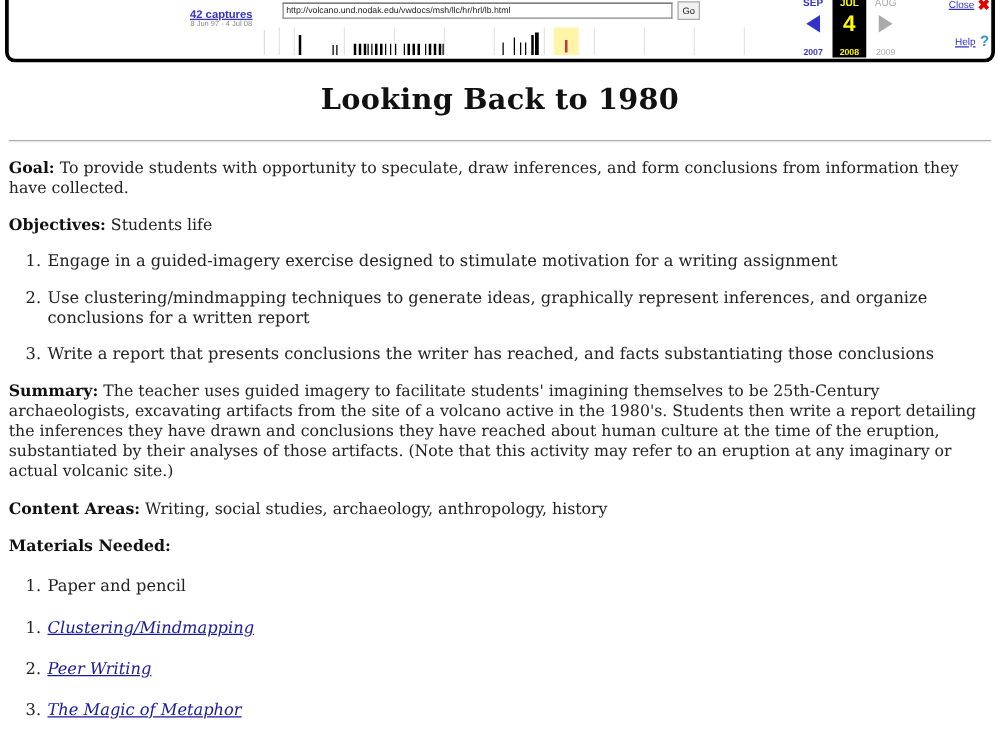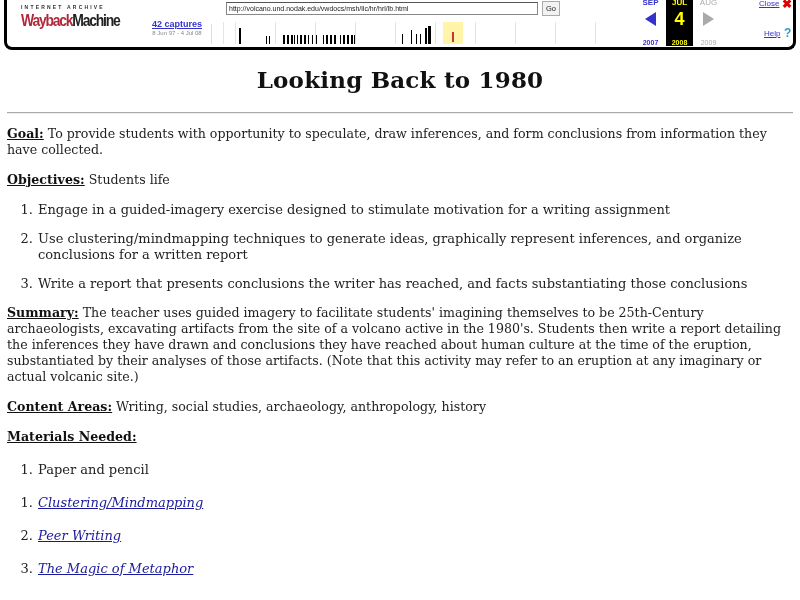--- a/index.html
+++ b/index.html
@@ -6,21 +6,21 @@
   html, body { margin: 0; padding: 0; background: #fff; }
   body { width: 800px; height: 600px; overflow: hidden; position: relative; font-family: "DejaVu Serif", serif; color: #222; }
 
   
   #wm-toolbar { position: absolute; left: 4px; top: -4px; width: 792px; height: 54px; border: 3px solid #000; border-top: none; border-radius: 0 0 8px 8px; background: #fff; font-family: "Liberation Sans", sans-serif; }
   .wm-logo { position: absolute; left: 14px; top: 8px; width: 90px; height: 36px; }
   .wm-logo .ia { font-size: 5px; letter-spacing: 2.2px; color: #333; font-weight: bold; white-space: nowrap; }
   .wm-logo .wb { margin-top: 2px; font-family: "Liberation Sans", sans-serif; font-weight: bold; font-size: 17px; letter-spacing: -1.5px; transform: scaleX(0.82); transform-origin: left; white-space: nowrap; line-height: 18px; }
   .wm-logo .wb .way { color: #b0283a; }
   .wm-logo .wb .mach { color: #222; }
-  .wm-captures { position: absolute; left: 136px; top: 23px; width: 68px; text-align: center; }
+  .wm-captures { position: absolute; left: 136px; top: 10px; width: 68px; text-align: center; }
   .wm-captures a { font-size: 9px; color: #33c; font-weight: bold; text-decoration: underline; display: block; }
   .wm-captures .range { font-size: 6px; color: #888; margin-top: 1px; white-space: nowrap; }
   .wm-sep { position: absolute; left: 204px; top: 28px; width: 1px; height: 20px; background: #ddd; }
   .wm-url { position: absolute; left: 219px; top: 6px; width: 312px; height: 13px; border: 1px solid #888; border-top-color: #555; font-size: 7px; line-height: 11px; padding-left: 2px; color: #222; white-space: nowrap; overflow: hidden; background: #fff; font-family: "Liberation Sans", sans-serif; }
   .wm-go { position: absolute; left: 535px; top: 5px; width: 18px; height: 15px; border: 1px solid #aaa; background: #f2f2f2; font-size: 7.5px; text-align: center; line-height: 13px; color: #222; }
   .wm-sparkline { position: absolute; left: 216px; top: 26px; width: 406px; height: 22px; }
   .wm-sparkline .tick { position: absolute; bottom: 0; width: 2px; background: #000; }
   .wm-sparkline .grid { position: absolute; top: 0; bottom: 0; width: 1px; background: #e4e4e4; }
   .wm-sparkline .hl { position: absolute; left: 220px; top: 0; width: 20px; height: 22px; background: #fff4a8; }
   .wm-sparkline .hl .mark { position: absolute; left: 9px; bottom: 2px; width: 2px; height: 10px; background: #c33; }
@@ -36,35 +36,31 @@
   .wm-close { position: absolute; left: 752px; top: 3px; font-size: 8px; color: #33c; text-decoration: underline; }
   .wm-close-x { position: absolute; left: 775px; top: 1px; font-size: 12px; color: #d00; font-weight: bold; }
   .wm-help { position: absolute; left: 757px; top: 33px; font-size: 8px; color: #33c; text-decoration: underline; }
   .wm-help-q { position: absolute; left: 777px; top: 30px; font-size: 12px; color: #39c; font-weight: bold; }
 
   
   #doc { position: absolute; left: 7px; top: 60px; width: 786px; }
   h1 { text-align: center; font-family: "DejaVu Serif", serif; font-weight: bold; font-size: 23px; margin: 6px 0 0; color: #111; letter-spacing: 0.2px; }
   hr { border: none; border-top: 1px solid #aaa; border-bottom: 1px solid #eee; margin: 19px 0 12px; height: 0; }
   p { margin: 0 0 14px; font-size: 12.6px; line-height: 16px; }
-  b { color: #111; text-decoration: underline; }
+  b { color: #111; }
   ol { margin: 0 0 14px; padding-left: 30px; font-size: 13px; line-height: 16px; }
   ol.spaced li { margin-bottom: 13px; }
   ol.tight li { margin-bottom: 0; margin-top: 17px; }
   ol li { padding-left: 1px; }
   a.lnk { color: #1a1a9c; text-decoration: underline; font-style: italic; }
 </style>
 </head>
 <body>
 
 <div id="wm-toolbar">
-  <div class="wm-logo">
-    <div class="ia">INTERNET ARCHIVE</div>
-    <div class="wb"><span class="way">Wayback</span><span class="mach">Machine</span></div>
-  </div>
   <div class="wm-captures">
     <a>42 captures</a>
     <div class="range">8 Jun 97 - 4 Jul 08</div>
   </div>
   <div class="wm-sep"></div>
   <div class="wm-url">http://volcano.und.nodak.edu/vwdocs/msh/llc/hr/hrl/lb.html</div>
   <div class="wm-go">Go</div>
 
   <div class="wm-sparkline">
     <div class="grid" style="left:0px"></div>

